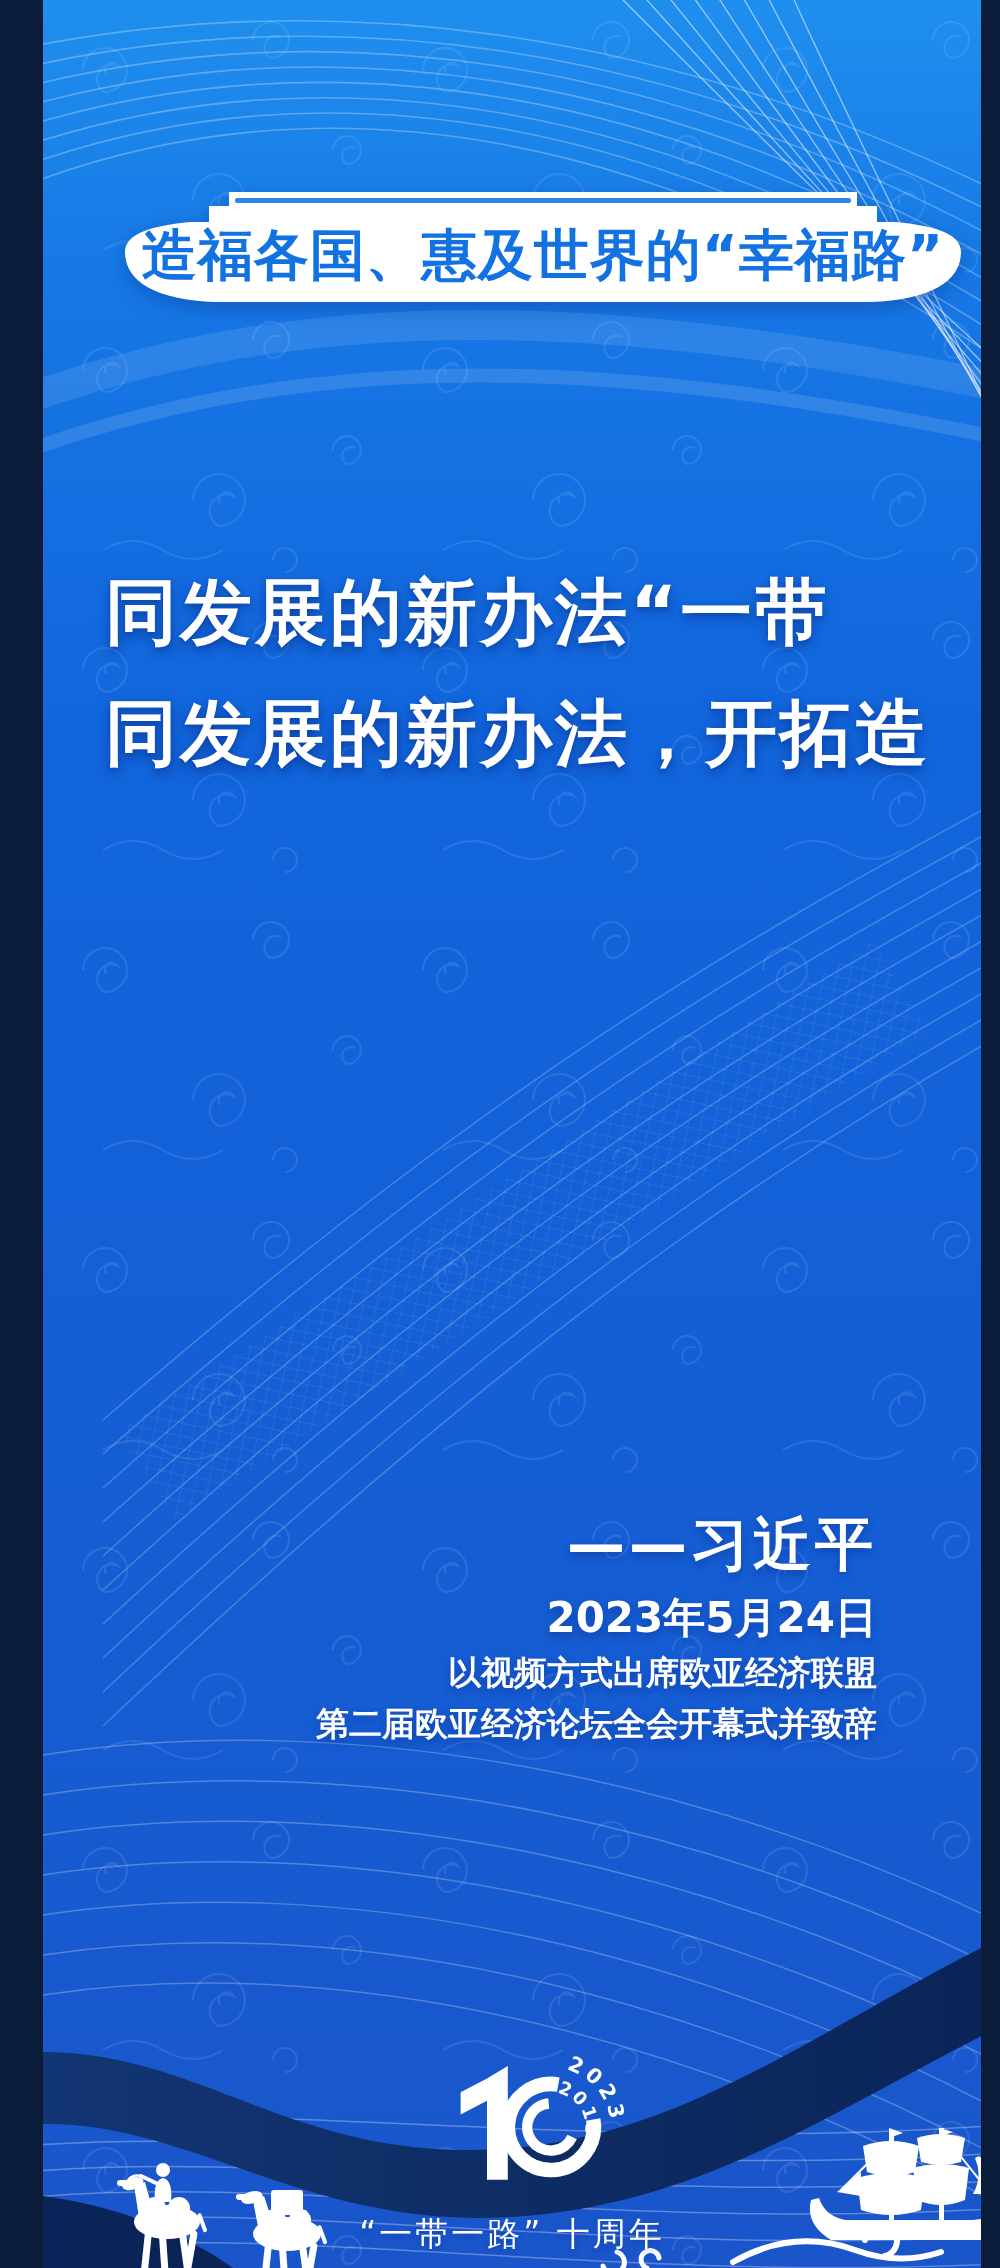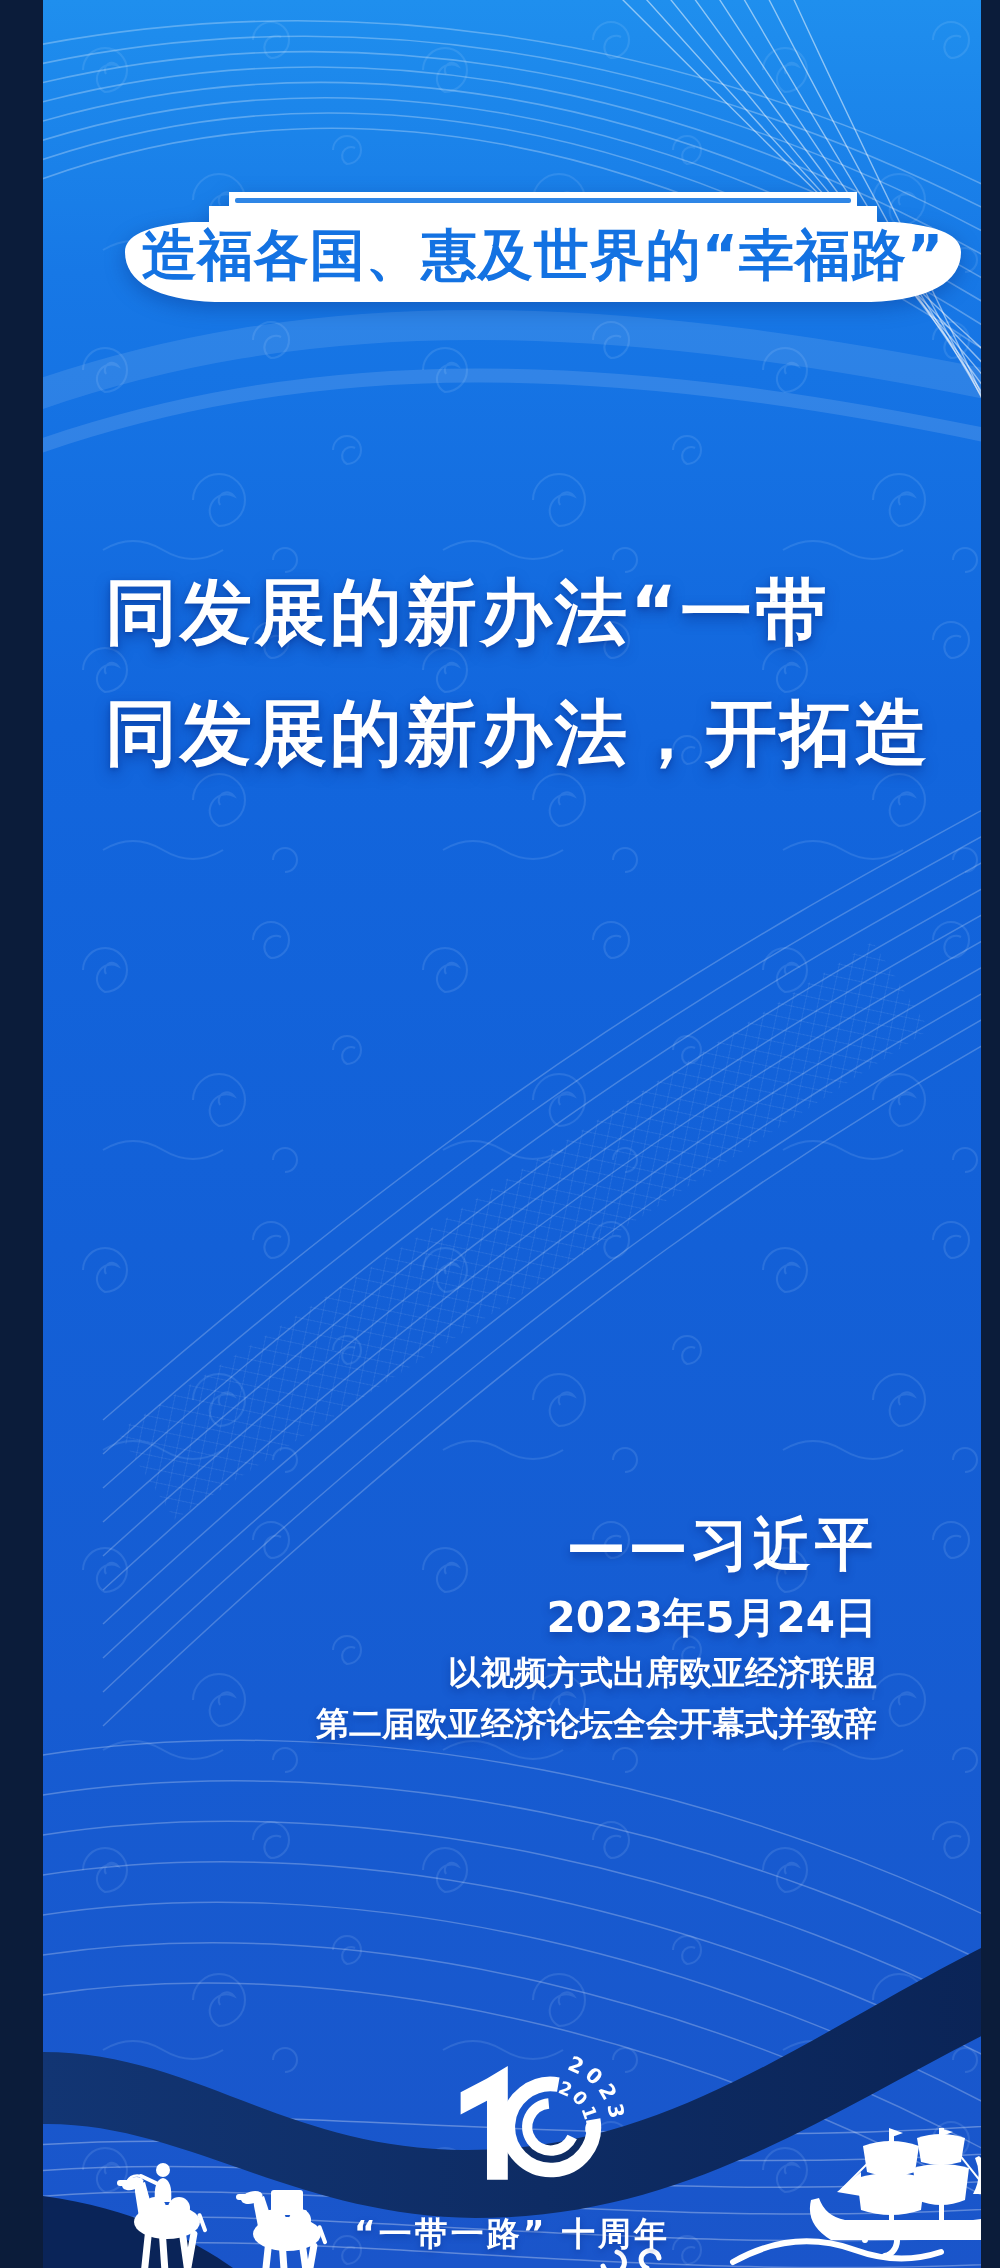--- a/index.html
+++ b/index.html
@@ -19,21 +19,21 @@
   .quote{position:absolute;left:62px;top:552px;width:900px;color:#ffffff;
     font-size:72px;font-weight:900;line-height:121px;letter-spacing:3px;white-space:nowrap;
     text-shadow:0 6px 14px rgba(6,40,130,.5),0 2px 4px rgba(6,40,130,.35);}
   .sig{position:absolute;right:104px;top:1506px;text-align:right;color:#ffffff;
     text-shadow:0 4px 8px rgba(6,40,130,.45);white-space:nowrap;}
   .sig-author{font-size:58px;font-weight:900;letter-spacing:4px;line-height:76px;}
   .sig-date{font-size:42px;font-weight:700;line-height:52px;margin-top:10px;}
   .sig-occ{font-size:33px;font-weight:700;line-height:45px;margin-top:6px;}
   .logo{position:absolute;left:376px;top:2050px;width:222px;height:161px;}
   .logo-caption{position:absolute;left:0;right:0;top:2212px;text-align:center;color:#ffffff;
-    font-size:33px;font-weight:700;letter-spacing:3px;white-space:nowrap;
+    font-size:33px;font-weight:400;letter-spacing:3px;white-space:nowrap;
     text-shadow:0 3px 6px rgba(6,40,130,.4);}
 </style>
 </head>
 <body>
 
 <div class="poster">
 
   <svg class="deco" viewBox="0 0 1000 2268" aria-hidden="true">
     <defs>
       <pattern id="clouds" width="340" height="300" patternUnits="userSpaceOnUse">

